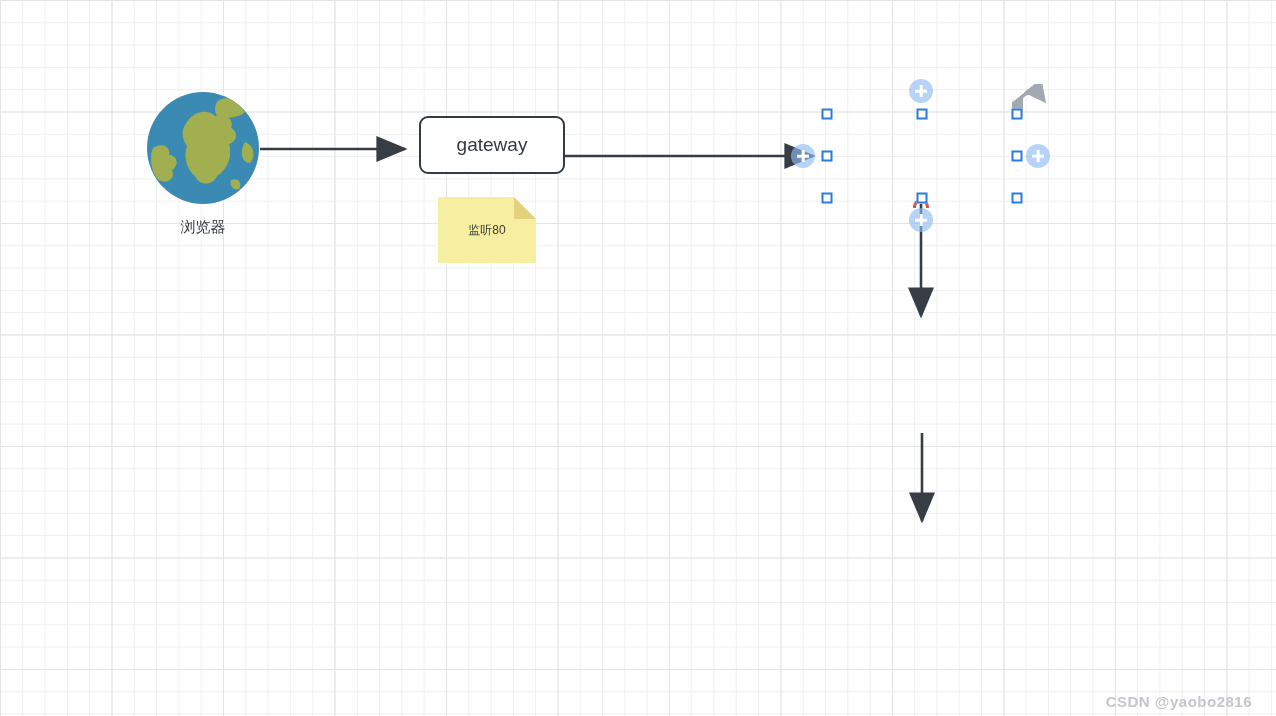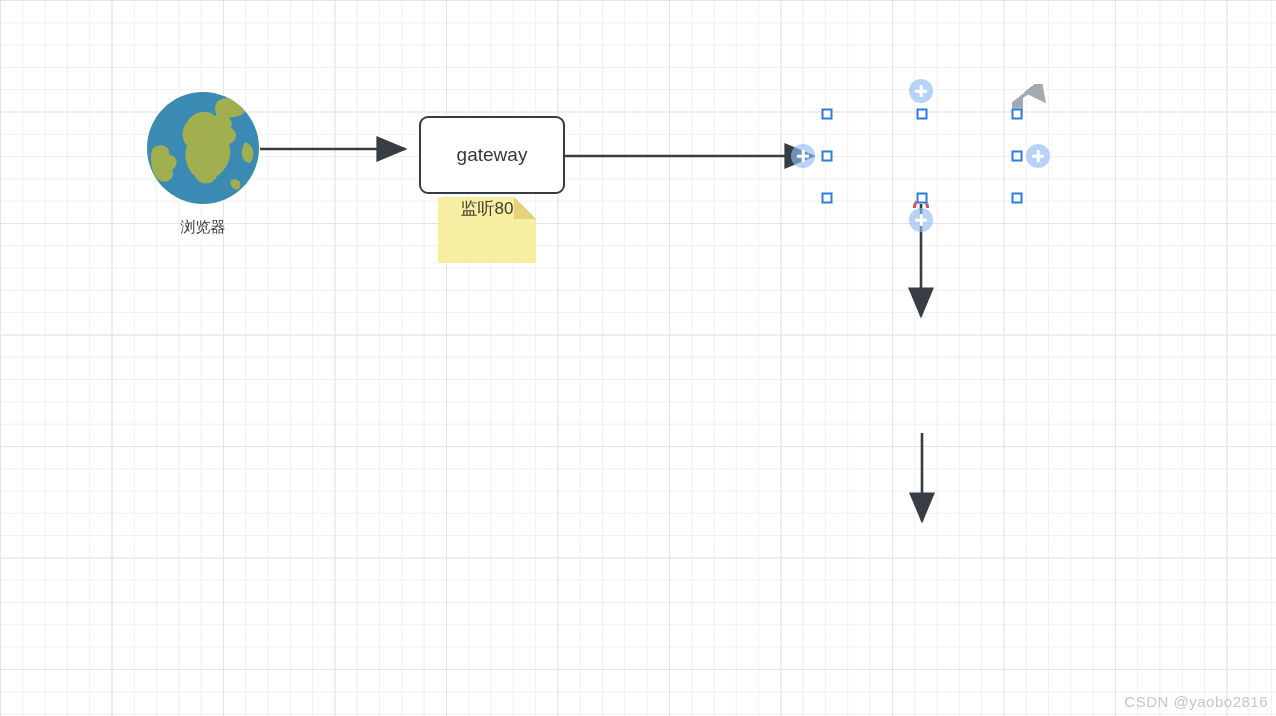--- a/index.html
+++ b/index.html
@@ -19,34 +19,34 @@
         background:#fff;color:#33383d;font-size:19px;}
   .rect-node{border:2.5px solid #333b44;border-radius:9px;}
   .vs-node{border:2.5px solid #333b44;border-radius:2px;}
   .vs-node::after{content:"";position:absolute;inset:-2.5px;border:2.5px dashed #2a7ce0;border-radius:2px;pointer-events:none;}
   .circle-node{border:3px solid #333b44;border-radius:50%;}
   .ellipse-node{border:3px solid #333b44;border-radius:50%;}
   .label{position:absolute;z-index:2;color:#33383d;font-size:15px;text-align:center;}
   .globe{position:absolute;z-index:2;}
   .note{
     position:absolute;z-index:2;box-sizing:border-box;
-    background:#f6efa1;color:#3c3c33;font-size:17px;
-    display:flex;justify-content:center;
+    background:#f6efa1;color:#3c3c33;font-size:12px;
+    display:flex;align-items:center;justify-content:center;
     clip-path:polygon(0 0, calc(100% - 22px) 0, 100% 22px, 100% 100%, 0 100%);
   }
   .note-fold{position:absolute;top:0;right:0;width:22px;height:22px;z-index:3;pointer-events:none;}
   .handle{position:absolute;z-index:4;width:11px;height:11px;background:#fff;border:2px solid #2a7ce0;box-sizing:border-box;transform:translate(-50%,-50%);}
   .plus-btn{position:absolute;z-index:3;width:24px;height:24px;border-radius:50%;background:rgba(144,188,244,0.65);transform:translate(-50%,-50%);}
   .plus-btn::before,.plus-btn::after{content:"";position:absolute;background:#fff;left:50%;top:50%;}
   .plus-btn::before{width:12px;height:2.6px;transform:translate(-50%,-50%);}
   .plus-btn::after{width:2.6px;height:12px;transform:translate(-50%,-50%);}
   .rotate-handle{position:absolute;z-index:3;}
   .red-arc{position:absolute;z-index:3;width:16px;height:9px;box-sizing:border-box;
     border:3px solid #dd5050;border-bottom:none;border-radius:9px 9px 0 0;transform:translate(-50%,0);}
-  .watermark{position:absolute;right:8px;bottom:6px;z-index:5;color:#c3c7cc;font-size:15px;letter-spacing:0.5px;}
+  .watermark{position:absolute;right:24px;bottom:6px;z-index:5;color:#c3c7cc;font-size:15px;letter-spacing:0.5px;font-weight:bold;}
 </style>
 </head>
 <body>
 
 <div class="canvas">
 
   <svg class="edges" width="1276" height="716">
     <defs>
       <marker id="arrow" viewBox="0 0 12 10" refX="11" refY="5" markerWidth="12" markerHeight="10" orient="auto">
         <path d="M0,0 L12,5 L0,10 Z" fill="#363d44"></path>
@@ -78,21 +78,21 @@
         <path d="M40,30 C46,20 60,16 68,24 C78,20 88,28 84,36 C92,40 90,50 82,52 C86,64 80,78 70,84 C66,94 52,94 48,84 C40,78 36,64 40,54 C34,46 34,38 40,30 Z"></path>
         <path d="M70,10 C78,2 94,8 98,20 C91,27 81,24 76,28 C68,26 66,16 70,10 Z"></path>
         <path d="M6,56 C14,50 24,54 22,63 C30,63 33,73 25,78 C29,86 20,93 12,88 C4,82 2,64 6,56 Z"></path>
         <path d="M98,50 C107,53 109,64 103,71 C95,71 92,60 98,50 Z"></path>
         <path d="M84,88 C91,85 96,91 92,97 C86,99 82,93 84,88 Z"></path>
       </g>
     </svg>
   </div>
   <div class="label" style="left:147px;top:218px;width:112px;">浏览器</div>
 
-  <div class="node rect-node" style="left:419px;top:116px;width:146px;height:78px;">
+  <div class="node rect-node" style="left:419px;top:116px;width:146px;height:58px;">
     <span>gateway</span>
   </div>
 
   <div class="note" style="left:438px;top:197px;width:98px;height:66px;">
     <span>监听80</span>
   </div>
   <svg class="note-fold" style="left:514px;top:197px;" width="22" height="22" viewBox="0 0 22 22">
     <polygon points="0,0 22,22 0,22" fill="#e3d27b"></polygon>
   </svg>
 

